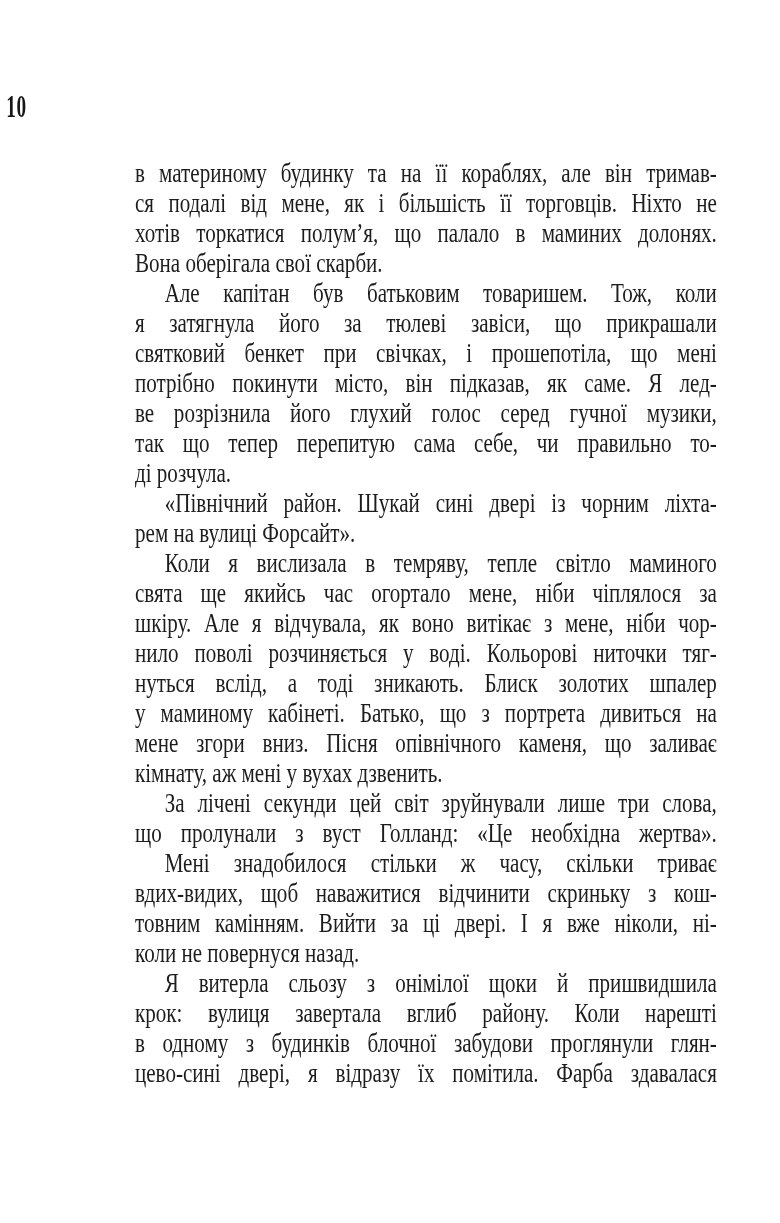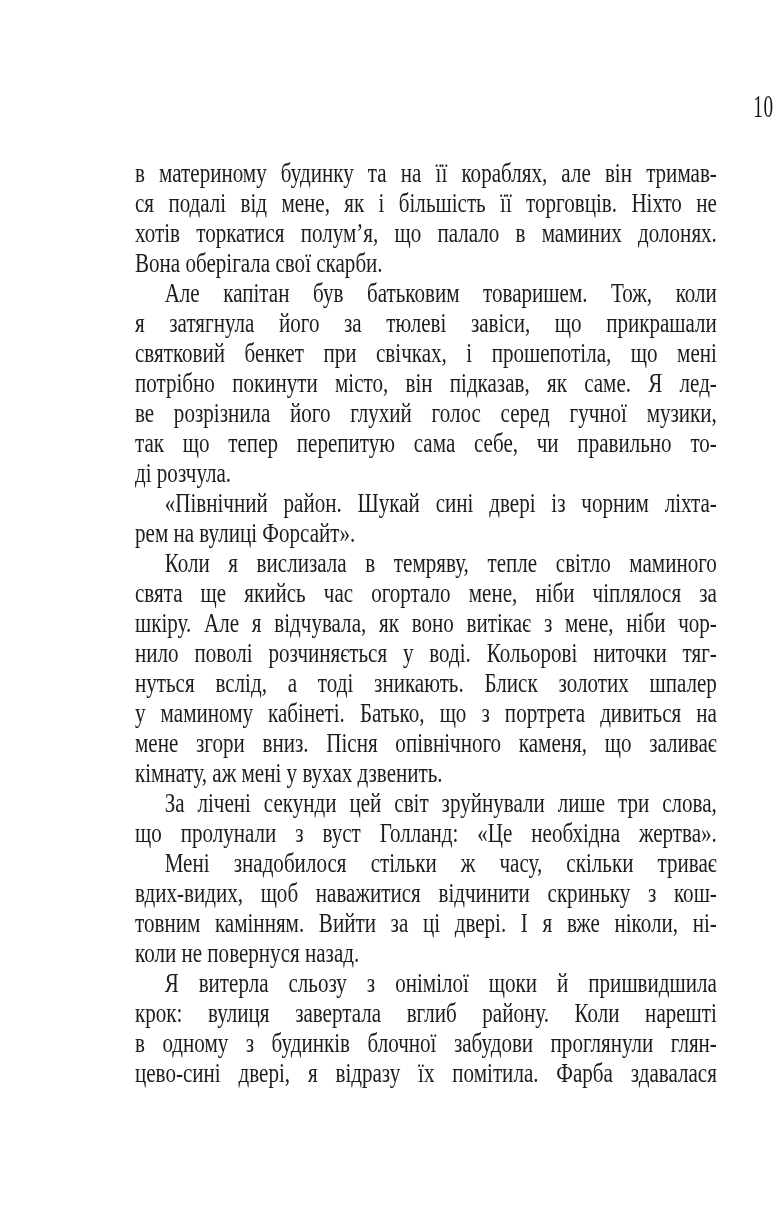--- a/index.html
+++ b/index.html
@@ -18,21 +18,22 @@
   .page {
     position: absolute;
     inset: 0;
     background: #ffffff;
   }
   .page-number-wrap {
     position: absolute;
     top: 90px;
     left: 0;
     right: 0;
-    text-align: right;
+    text-align: left;
+    font-weight: bold;
   }
   .page-number {
     display: inline-block;
     font-size: 31px;
     line-height: 34px;
     transform: scaleX(0.62);
     letter-spacing: 1px;
     color: #161616;
   }
   .text-block {

